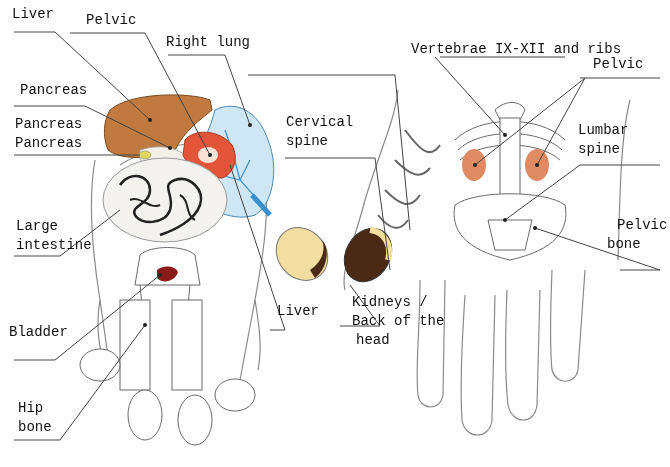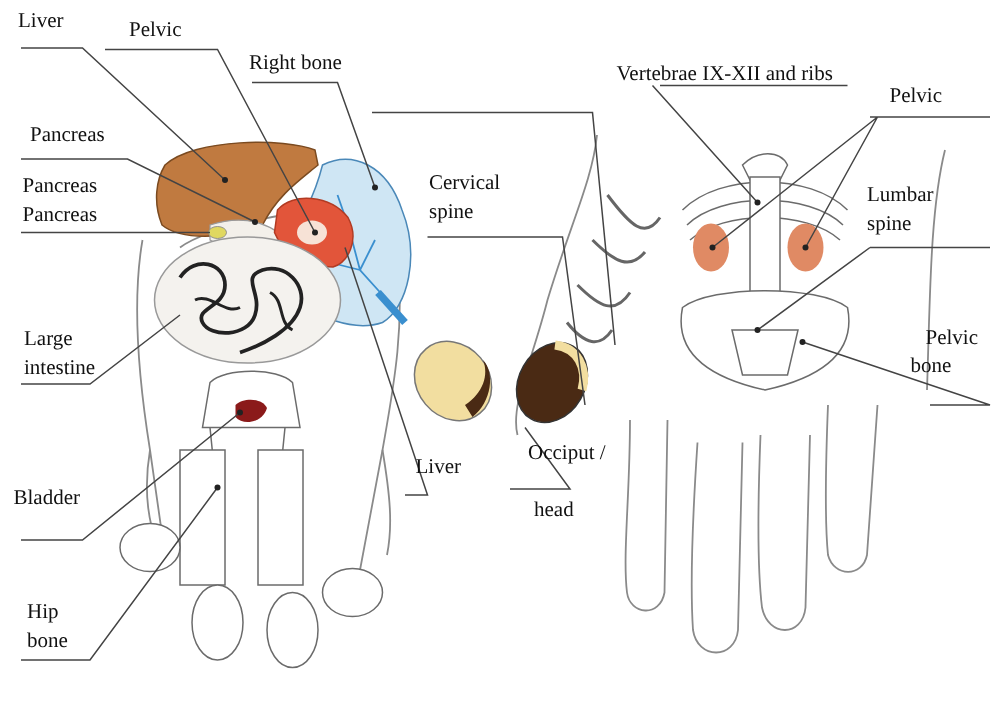--- a/index.html
+++ b/index.html
@@ -1,16 +1,16 @@
 <!DOCTYPE html>
 <html><head>
 <meta charset="utf-8">
 <style>
   html,body{margin:0;padding:0;background:#fff;}
-  #stage{position:relative;width:670px;height:447px;overflow:hidden;background:#fff;font-family:Liberation Serif, serif;}
+  #stage{position:relative;width:670px;height:447px;overflow:hidden;background:#fff;font-family:Liberation Mono, monospace;}
   svg{position:absolute;left:0;top:0;}
   .lbl{position:absolute;font-size:14px;line-height:17px;color:#111;white-space:nowrap;}
   .outline{fill:none;stroke:#8a8a8a;stroke-width:1.2;}
   .bone{fill:#fff;stroke:#6b6b6b;stroke-width:1;}
   .lead{fill:none;stroke:#444;stroke-width:1;}
   .dot{fill:#222;}
 </style>
 </head>
 <body>
 
@@ -117,34 +117,35 @@
     <circle class="dot" cx="505" cy="135" r="2"></circle>
         <circle class="dot" cx="475" cy="165" r="2"></circle>
     <circle class="dot" cx="537" cy="165" r="2"></circle>
         <circle class="dot" cx="505" cy="220" r="2"></circle>
     <circle class="dot" cx="535" cy="228" r="2"></circle>
   </g>
 </svg>
 
 <div class="lbl" style="left:12px;top:6px">Liver</div>
 <div class="lbl" style="left:86px;top:12px">Pelvic</div>
-<div class="lbl" style="left:166px;top:34px">Right bone</div>
+<div class="lbl" style="left:166px;top:34px">Right lung</div>
 <div class="lbl" style="left:20px;top:82px">Pancreas</div>
 <div class="lbl" style="left:15px;top:116px">Pancreas</div>
 <div class="lbl" style="left:15px;top:135px">Pancreas</div>
 <div class="lbl" style="left:16px;top:218px">Large</div>
 <div class="lbl" style="left:16px;top:237px">intestine</div>
 <div class="lbl" style="left:9px;top:324px">Bladder</div>
 <div class="lbl" style="left:18px;top:400px">Hip</div>
 <div class="lbl" style="left:18px;top:419px">bone</div>
 <div class="lbl" style="left:277px;top:303px">Liver</div>
 
 <div class="lbl" style="left:286px;top:114px">Cervical</div>
 <div class="lbl" style="left:286px;top:133px">spine</div>
 <div class="lbl" style="left:411px;top:41px">Vertebrae IX-XII and ribs</div>
 <div class="lbl" style="left:593px;top:56px">Pelvic</div>
 <div class="lbl" style="left:578px;top:122px">Lumbar</div>
 <div class="lbl" style="left:578px;top:141px">spine</div>
 <div class="lbl" style="left:617px;top:217px">Pelvic</div>
 <div class="lbl" style="left:607px;top:236px">bone</div>
-<div class="lbl" style="left:352px;top:294px">Occiput /</div>
+<div class="lbl" style="left:352px;top:294px">Kidneys /</div>
+<div class="lbl" style="left:352px;top:313px">Back of the</div>
 <div class="lbl" style="left:356px;top:332px">head</div>
 </div>
 
 </body></html>

